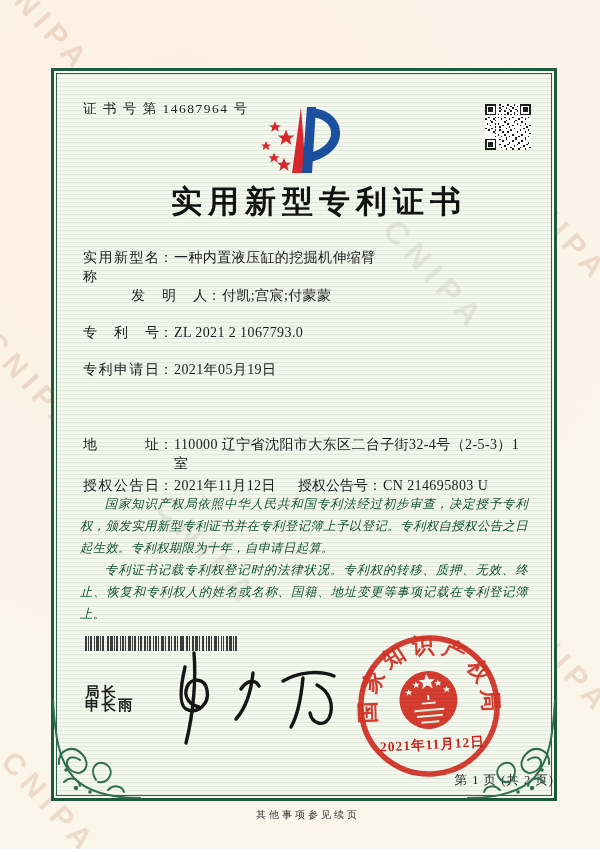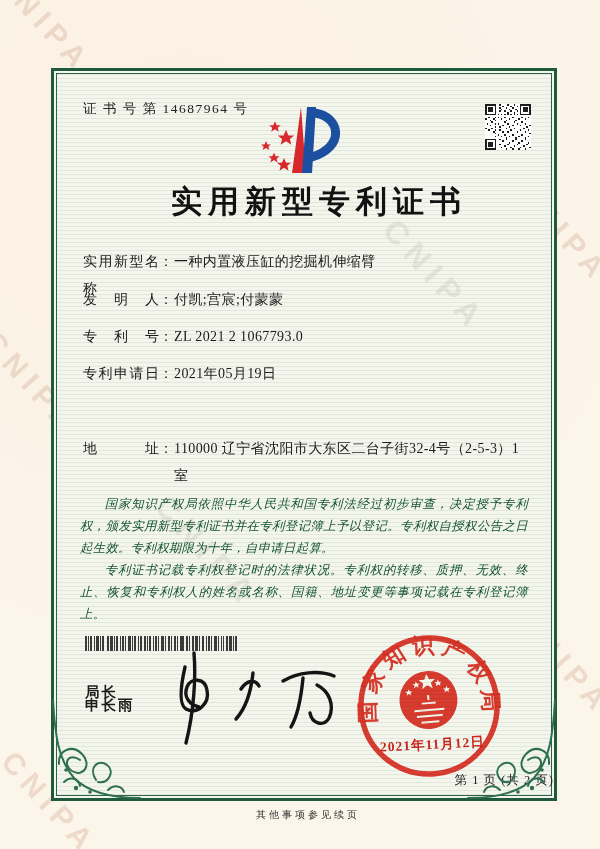--- a/index.html
+++ b/index.html
@@ -20,25 +20,25 @@
         background:repeating-linear-gradient(180deg, rgba(128,168,134,.17) 0 1px, rgba(0,0,0,0) 1px 4px);}
   .wm-in{position:absolute;font-family:"Liberation Sans","DejaVu Sans",sans-serif;
         font-size:32px;font-weight:bold;letter-spacing:8px;color:rgba(186,178,158,.26);
         transform:rotate(48deg);pointer-events:none;}
   .wmi1{top:186px;left:312px;} .wmi2{top:462px;left:84px;}
   .certno{position:absolute;left:29px;top:29px;font-size:13.5px;letter-spacing:1.5px;color:#222;}
   .logo{position:absolute;left:201px;top:30px;width:92px;height:80px;}
   .qr{position:absolute;left:431px;top:33px;width:46px;height:46px;}
   .title{position:absolute;left:0;top:110px;width:100%;text-align:center;
          font-size:31px;font-weight:700;letter-spacing:6px;color:#121212;margin-left:15px;}
-  .frow{position:absolute;left:29px;right:24px;font-size:14px;line-height:27px;color:#1b1b1b;}
+  .frow{position:absolute;left:29px;right:24px;font-size:14px;line-height:19px;color:#1b1b1b;}
   .flabel{display:inline-block;width:76px;text-align:justify;text-align-last:justify;vertical-align:top;}
   .fcolon{display:inline-block;width:15px;vertical-align:top;}
   .fvalue{display:inline-block;vertical-align:top;max-width:352px;letter-spacing:.4px;}
-  .fr1{top:177px;} .fr2{top:215px;} .fr3{top:252px;} .fr4{top:289px;}
+  .fr1{top:177px;} .fr2{top:215px;margin-left:48px;} .fr3{top:252px;} .fr4{top:289px;}
   .fr5{top:327px;} .fr6{top:364px;} .fr7{top:405px;}
   .fpair-right{position:absolute;left:215px;top:0;}
   .fpair-right .flabel{width:70px;}
   .body-text{position:absolute;left:26px;top:422px;width:448px;font-size:12.4px;
          line-height:1.78;text-align:justify;color:#14532d;letter-spacing:.3px;font-style:italic;}
   .body-text p{margin:0;text-indent:2em;}
   .barcode{position:absolute;left:31px;top:565px;width:156px;height:15px;}
   .signoff-title{position:absolute;left:31px;top:612px;font-size:14.5px;letter-spacing:2px;font-weight:600;}
   .signoff-name{position:absolute;left:31px;top:625px;font-size:14.5px;letter-spacing:2px;font-weight:600;}
   .signature{position:absolute;left:101px;top:576px;width:205px;height:105px;z-index:2;}
@@ -148,20 +148,28 @@
     </div>
     <div class="frow fr3">
       <span class="flabel">专利号</span><span class="fcolon">：</span><span class="fvalue">ZL 2021 2 1067793.0</span>
     </div>
     <div class="frow fr4">
       <span class="flabel">专利申请日</span><span class="fcolon">：</span><span class="fvalue">2021年05月19日</span>
     </div>
     <div class="frow fr6">
       <span class="flabel">地址</span><span class="fcolon">：</span><span class="fvalue">110000 辽宁省沈阳市大东区二台子街32-4号（2-5-3）1室</span>
     </div>
+    <div class="frow fr7">
+      <span class="fpair">
+        <span class="flabel">授权公告日</span><span class="fcolon">：</span><span class="fvalue">2021年11月12日</span>
+      </span>
+      <span class="fpair fpair-right">
+        <span class="flabel">授权公告号</span><span class="fcolon">：</span><span class="fvalue">CN 214695803 U</span>
+      </span>
+    </div>
 
     <div class="body-text">
       <p>国家知识产权局依照中华人民共和国专利法经过初步审查，决定授予专利权，颁发实用新型专利证书并在专利登记簿上予以登记。专利权自授权公告之日起生效。专利权期限为十年，自申请日起算。</p>
       <p>专利证书记载专利权登记时的法律状况。专利权的转移、质押、无效、终止、恢复和专利权人的姓名或名称、国籍、地址变更等事项记载在专利登记簿上。</p>
     </div>
 
     <svg class="barcode" viewBox="0 0 160 15" preserveAspectRatio="none" shape-rendering="crispEdges">
       <g fill="#3b3b3b">
         <path d="M0 0h2v15H0z M3 0h1v15H3z M5 0h2v15H5z M9 0h1v15H9z M11 0h3v15h-3z M15 0h1v15h-1z M17 0h2v15h-2z M20 0h1v15h-1z M23 0h2v15h-2z M26 0h3v15h-3z M30 0h1v15h-1z M32 0h2v15h-2z M36 0h1v15h-1z M38 0h2v15h-2z M41 0h1v15h-1z M44 0h3v15h-3z M48 0h1v15h-1z M50 0h2v15h-2z M54 0h1v15h-1z M56 0h2v15h-2z M60 0h3v15h-3z M64 0h1v15h-1z M66 0h2v15h-2z M70 0h1v15h-1z M72 0h2v15h-2z M75 0h1v15h-1z M78 0h3v15h-3z M82 0h1v15h-1z M85 0h2v15h-2z M88 0h1v15h-1z M91 0h2v15h-2z M94 0h1v15h-1z M97 0h3v15h-3z M101 0h1v15h-1z M104 0h2v15h-2z M107 0h1v15h-1z M110 0h2v15h-2z M113 0h3v15h-3z M117 0h1v15h-1z M120 0h2v15h-2z M124 0h1v15h-1z M126 0h2v15h-2z M129 0h1v15h-1z M132 0h3v15h-3z M136 0h1v15h-1z M139 0h2v15h-2z M142 0h1v15h-1z M145 0h2v15h-2z M148 0h3v15h-3z M152 0h1v15h-1z M154 0h2v15h-2z"></path>
       </g>

